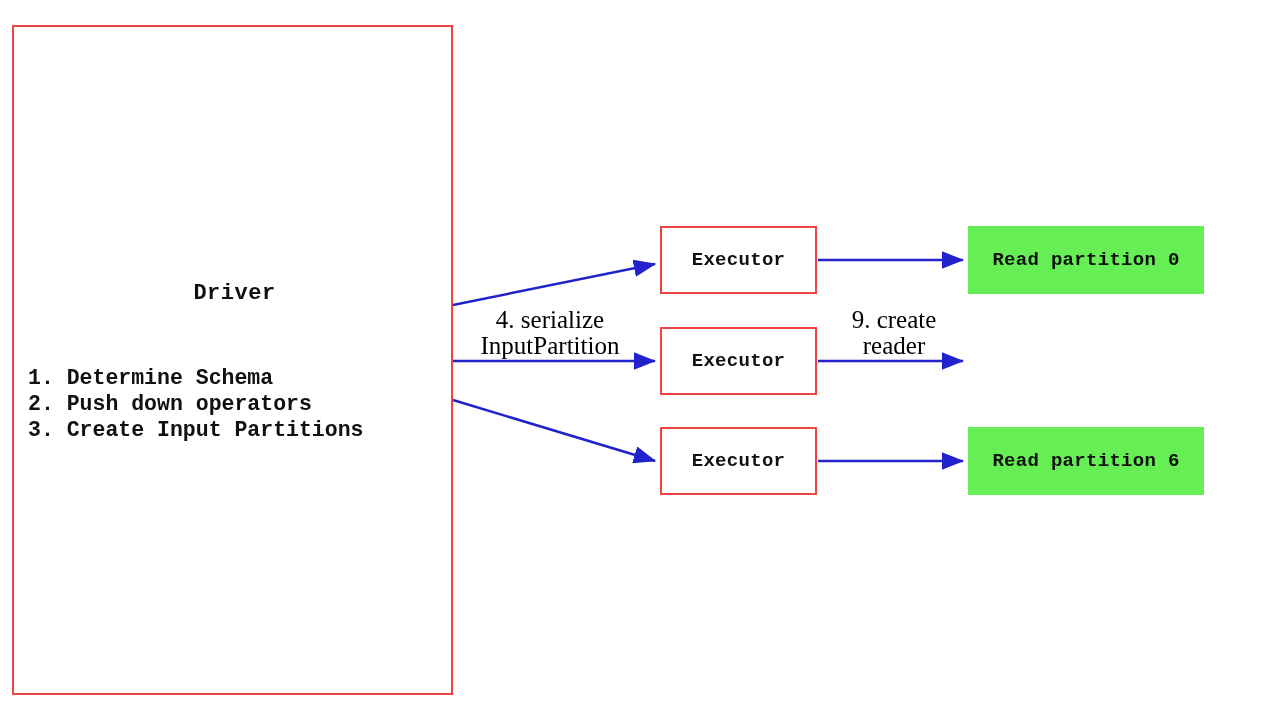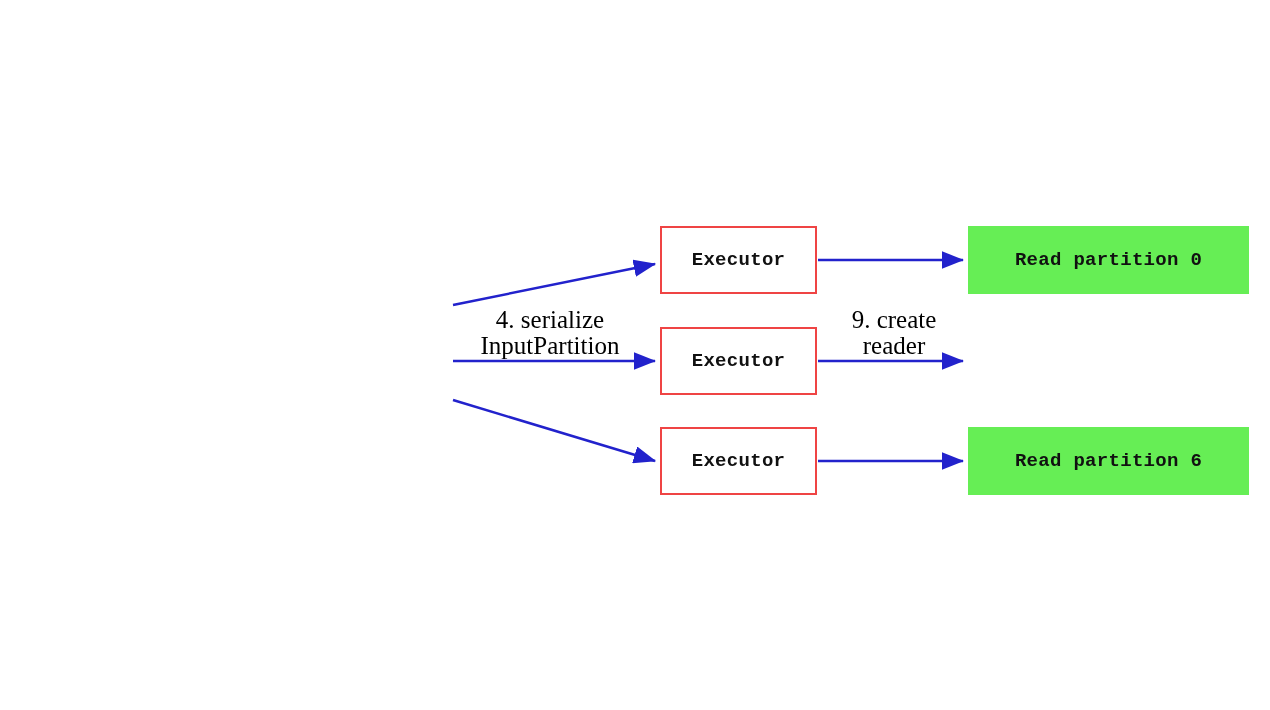--- a/index.html
+++ b/index.html
@@ -67,21 +67,21 @@
     align-items: center;
     justify-content: center;
   }
   .executor-box span {
     font-size: 19px;
     color: #111111;
     font-family: "Liberation Mono", "DejaVu Sans Mono", monospace;
     letter-spacing: 0.3px;
   }
   .partition-box {
-    width: 281px;
+    width: 236px;
     height: 68px;
     left: 968px;
     background: #66ee55;
     display: flex;
     align-items: center;
     justify-content: center;
   }
   .partition-box span {
     font-size: 19px;
     color: #111111;
@@ -129,20 +129,26 @@
 
     <line x1="453" y1="361" x2="655" y2="361" stroke="#2222cc" stroke-width="2.5" marker-end="url(#arrowhead)"></line>
 
     <line x1="453" y1="400" x2="655" y2="461" stroke="#2222cc" stroke-width="2.5" marker-end="url(#arrowhead)"></line>
 
     <line x1="818" y1="260" x2="963" y2="260" stroke="#2222cc" stroke-width="2.5" marker-end="url(#arrowhead)"></line>
     <line x1="818" y1="361" x2="963" y2="361" stroke="#2222cc" stroke-width="2.5" marker-end="url(#arrowhead)"></line>
     <line x1="818" y1="461" x2="963" y2="461" stroke="#2222cc" stroke-width="2.5" marker-end="url(#arrowhead)"></line>
   </svg>
 
+  <div class="node driver-box">
+    <div class="driver-title">Driver</div>
+    <div class="driver-list">1. Determine Schema
+2. Push down operators
+3. Create Input Partitions</div>
+  </div>
 
   <div class="node executor-box row0">
     <span>Executor</span>
   </div>
   <div class="node executor-box row1">
     <span>Executor</span>
   </div>
   <div class="node executor-box row2">
     <span>Executor</span>
   </div>

